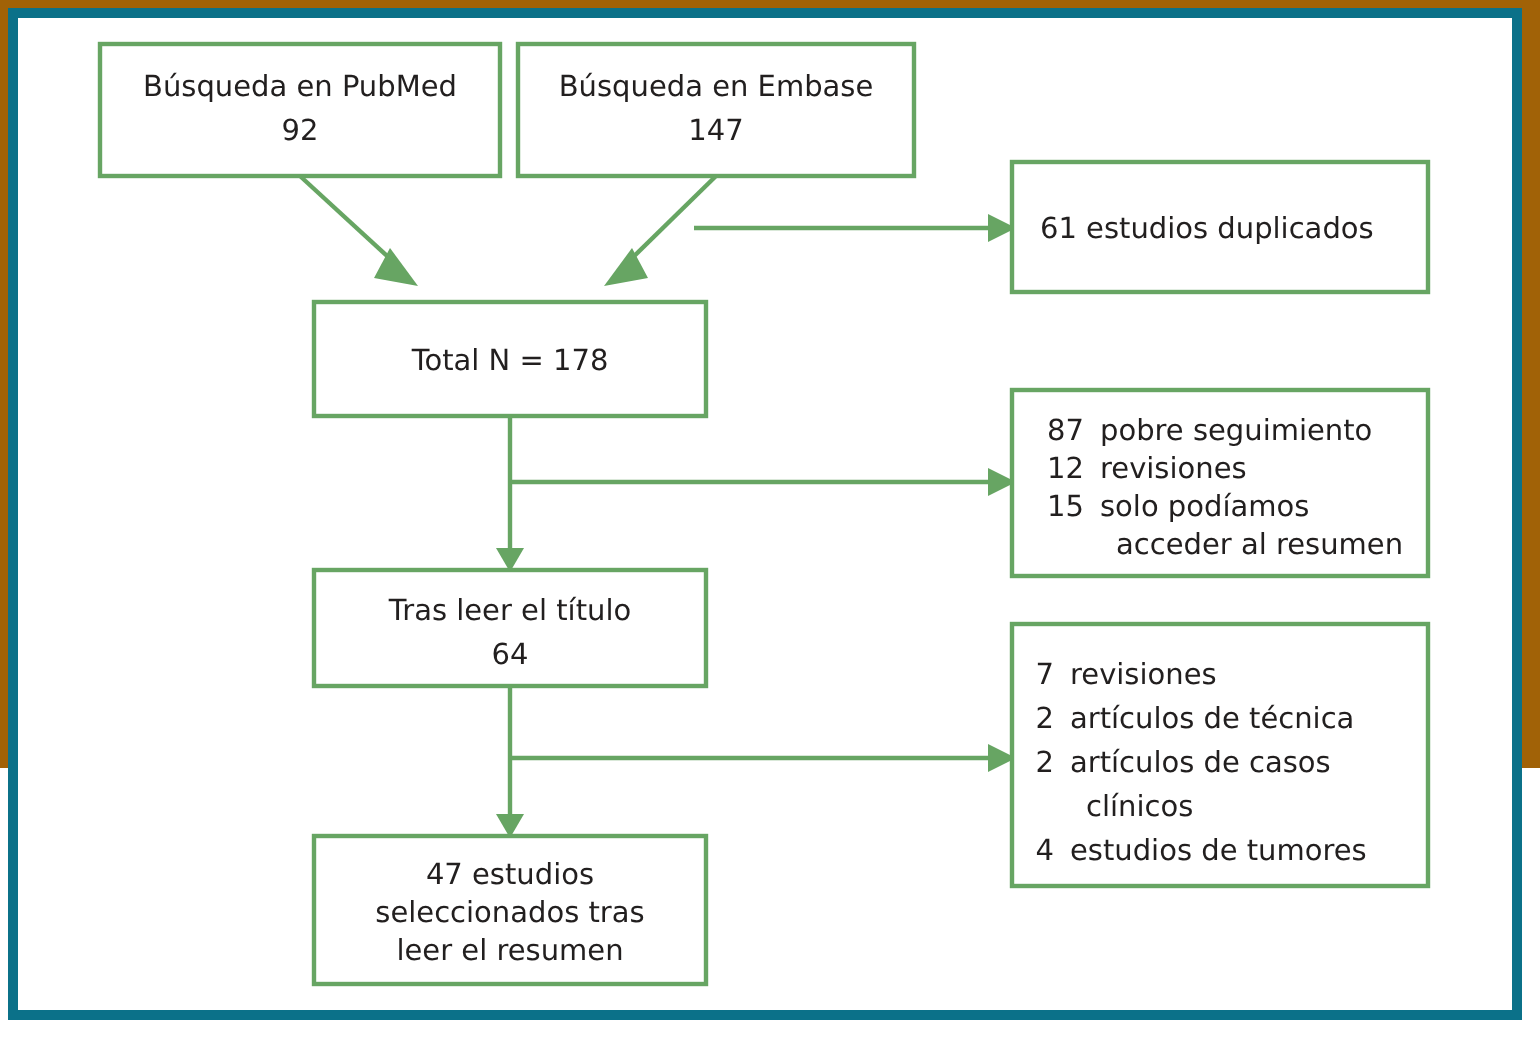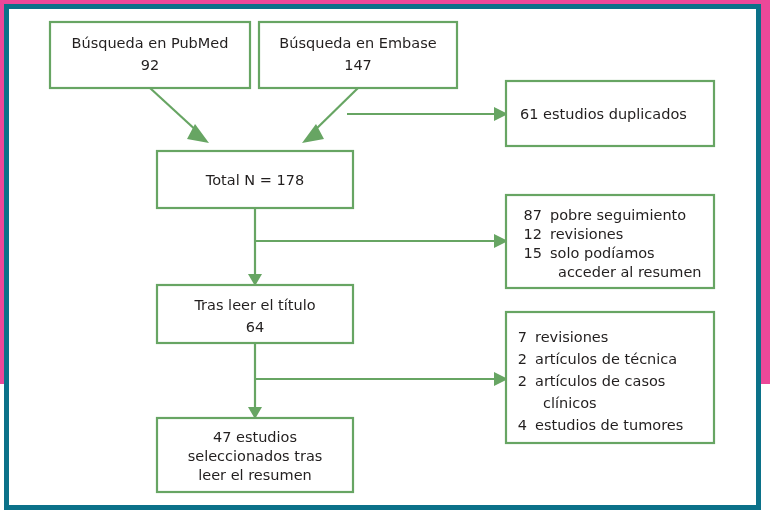--- a/index.html
+++ b/index.html
@@ -10,21 +10,21 @@
   body {
     width: 770px;
     height: 519px;
     font-family: "DejaVu Sans", sans-serif;
     overflow: hidden;
   }
   #flow-root {
     position: relative;
     width: 770px;
     height: 384px;
-    background: #ec4899;
+    background: #a16207;
   }
   #outer-frame {
     position: absolute;
     left: 4px;
     top: 4px;
     width: 757px;
     height: 506px;
     border: 5px solid #0b7189;
     box-sizing: border-box;
     background: #ffffff;

